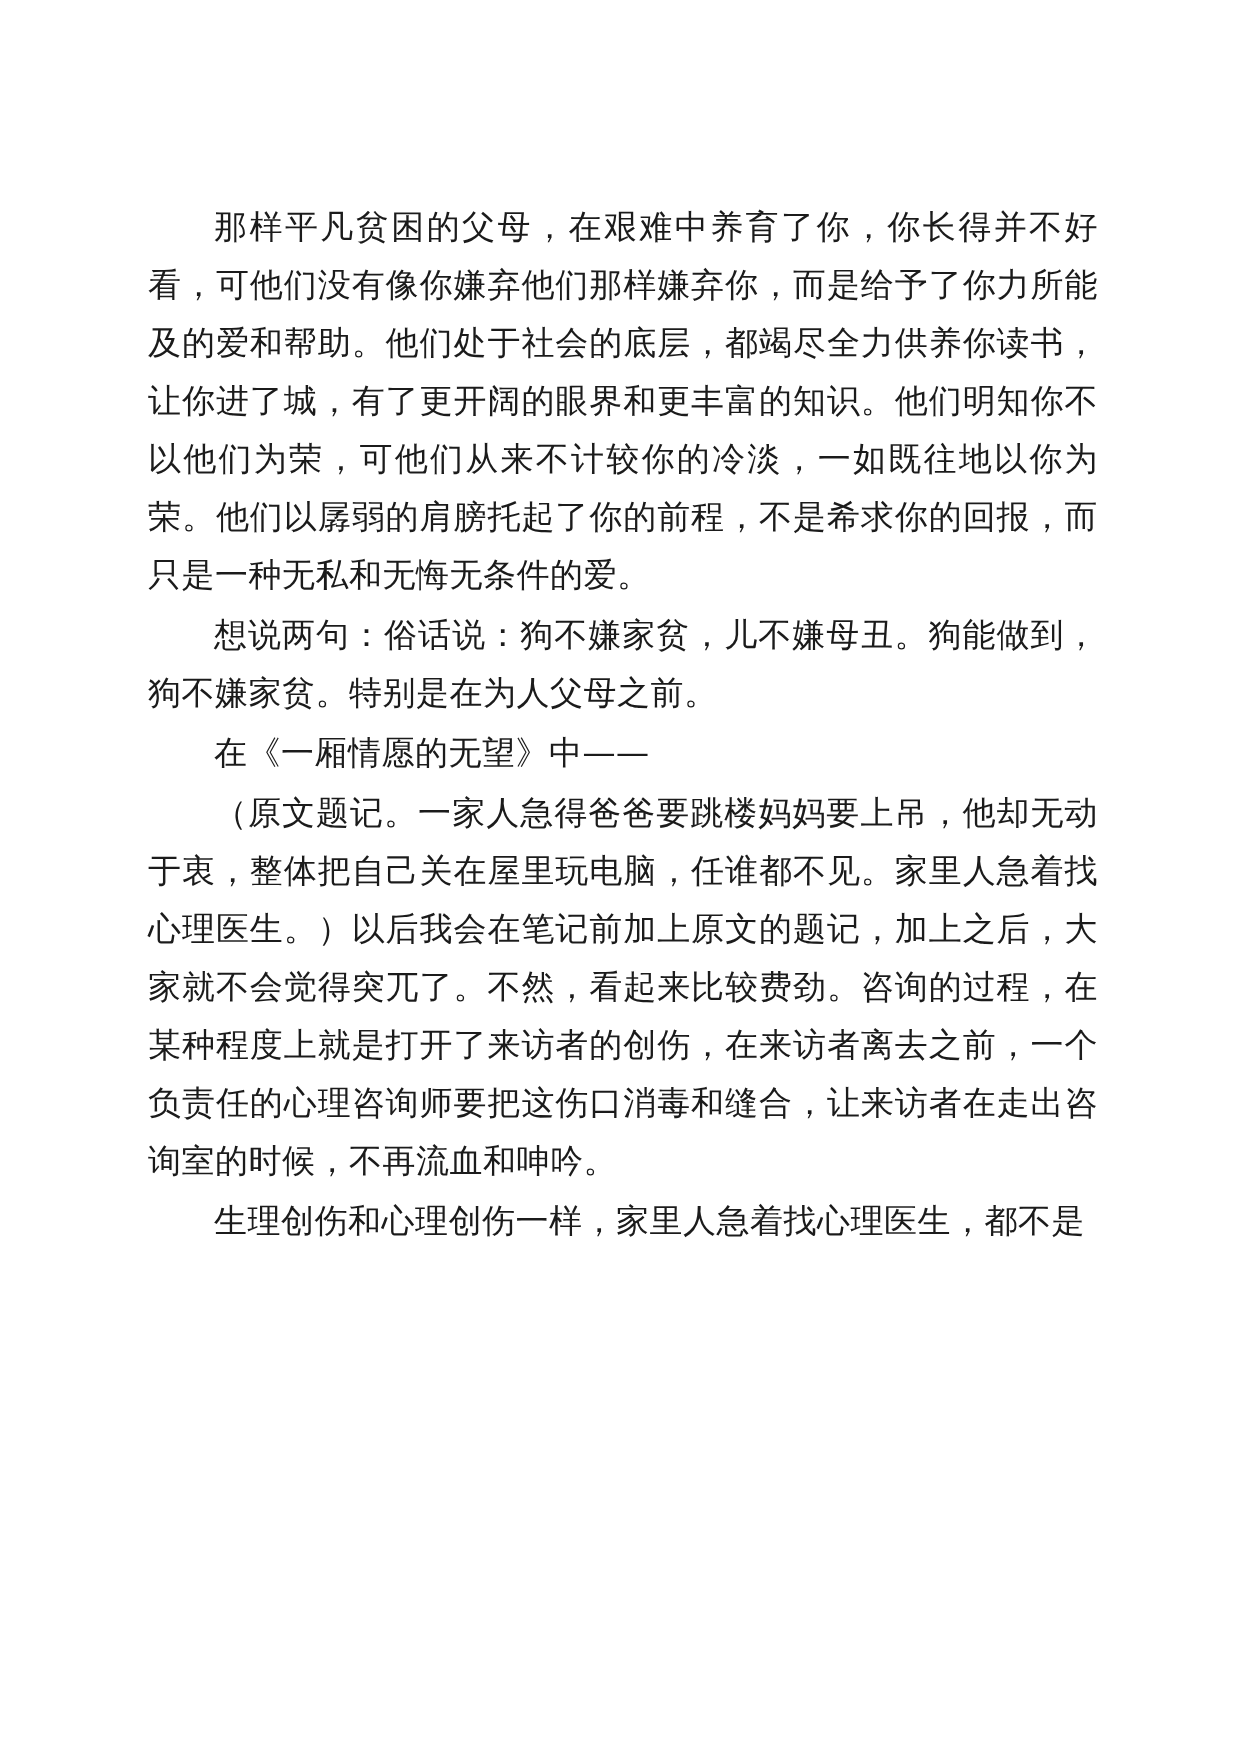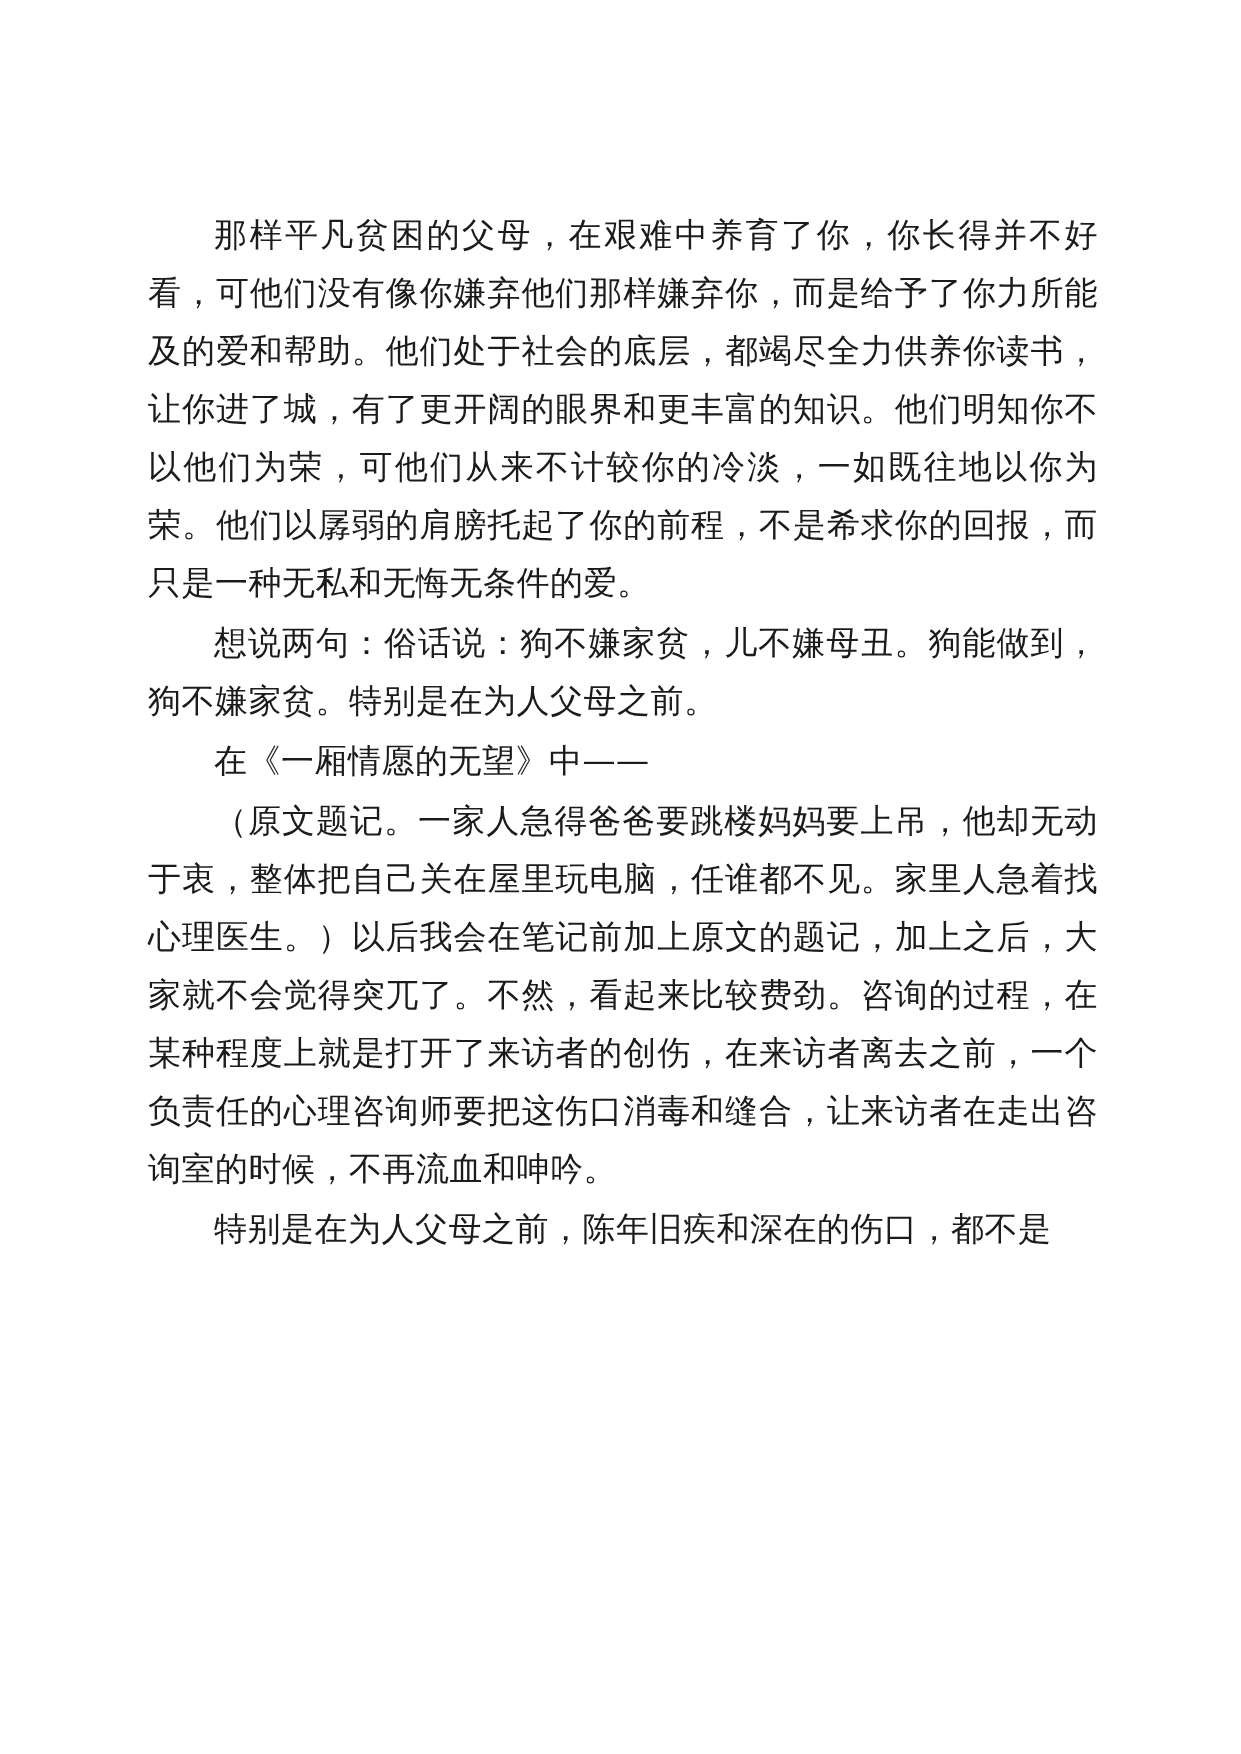--- a/index.html
+++ b/index.html
@@ -5,21 +5,21 @@
   html, body {
     margin: 0;
     padding: 0;
     background: #ffffff;
   }
   .page {
     position: relative;
     width: 1241px;
     height: 1410px;
     background: #ffffff;
-    margin: 16px auto;
+    margin: 8px auto;
     overflow: hidden;
     font-family: "DejaVu Serif", serif;
   }
   .content {
     position: absolute;
     left: 148px;
     top: 190px;
     width: 950px;
   }
   .para {
@@ -47,16 +47,16 @@
 </style>
 </head>
 <body>
 
 <div class="page">
   <div class="content">
     <p class="para">那样平凡贫困的父母，在艰难中养育了你，你长得并不好看，可他们没有像你嫌弃他们那样嫌弃你，而是给予了你力所能及的爱和帮助。他们处于社会的底层，都竭尽全力供养你读书，让你进了城，有了更开阔的眼界和更丰富的知识。他们明知你不以他们为荣，可他们从来不计较你的冷淡，一如既往地以你为荣。他们以孱弱的肩膀托起了你的前程，不是希求你的回报，而只是一种无私和无悔无条件的爱。</p>
     <p class="para">想说两句：俗话说：狗不嫌家贫，儿不嫌母丑。狗能做到，狗不嫌家贫。特别是在为人父母之前。</p>
     <p class="para">在《一厢情愿的无望》中——</p>
     <p class="para">（原文题记。一家人急得爸爸要跳楼妈妈要上吊，他却无动于衷，整体把自己关在屋里玩电脑，任谁都不见。家里人急着找心理医生。）以后我会在笔记前加上原文的题记，加上之后，大家就不会觉得突兀了。不然，看起来比较费劲。咨询的过程，在某种程度上就是打开了来访者的创伤，在来访者离去之前，一个负责任的心理咨询师要把这伤口消毒和缝合，让来访者在走出咨询室的时候，不再流血和呻吟。</p>
-    <p class="para">特别是在为人父母之前，陈年旧疾和深在的伤口，都不是</p>
+    <p class="para">生理创伤和心理创伤一样，家里人急着找心理医生，都不是</p>
   </div>
   <div class="footer">第5页 共24页</div>
 </div>
 
 </body></html>

